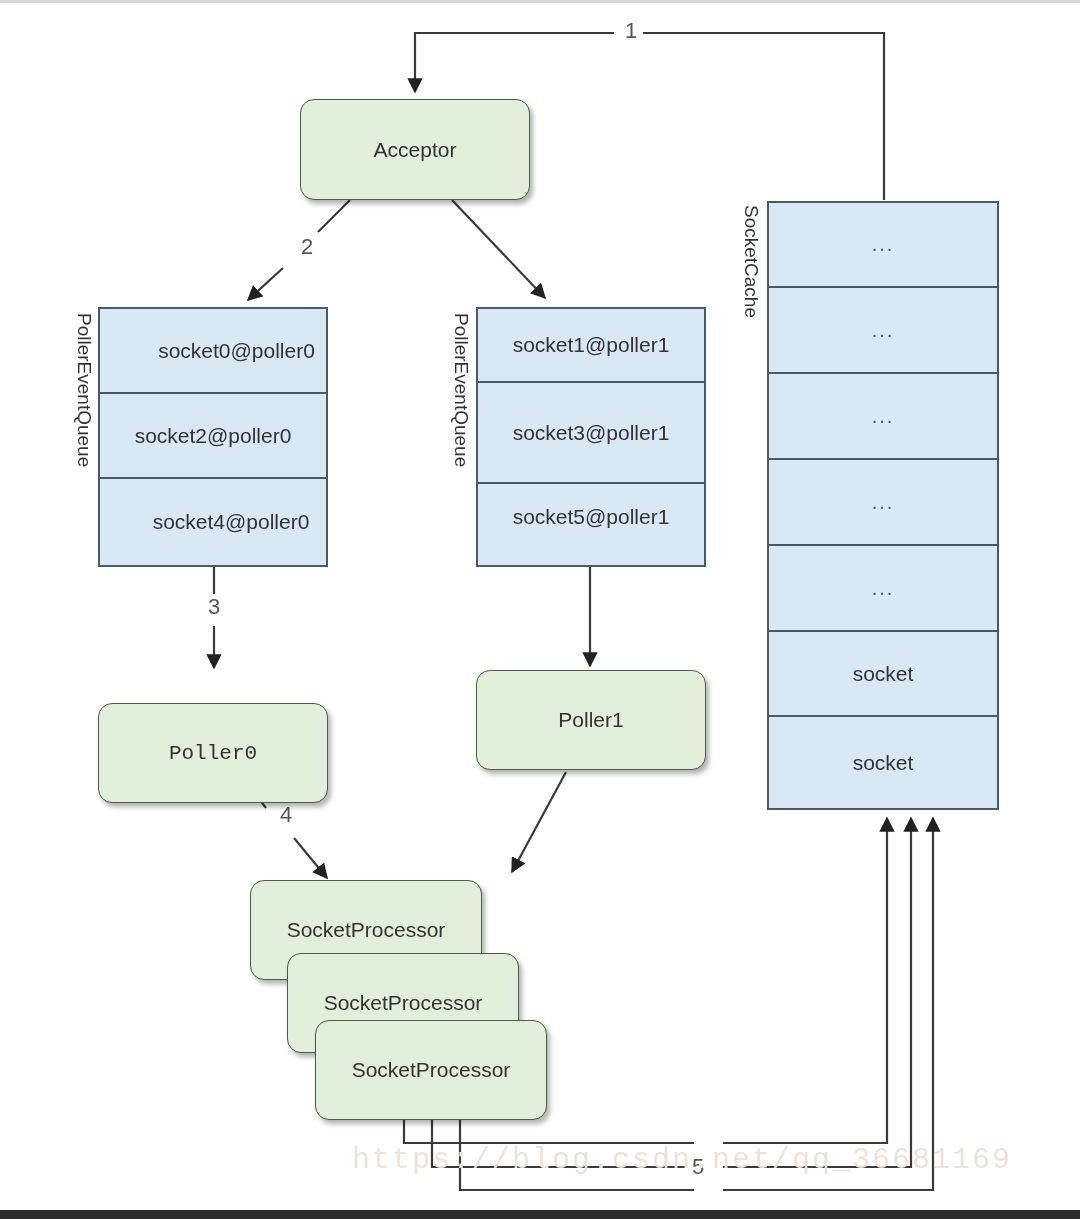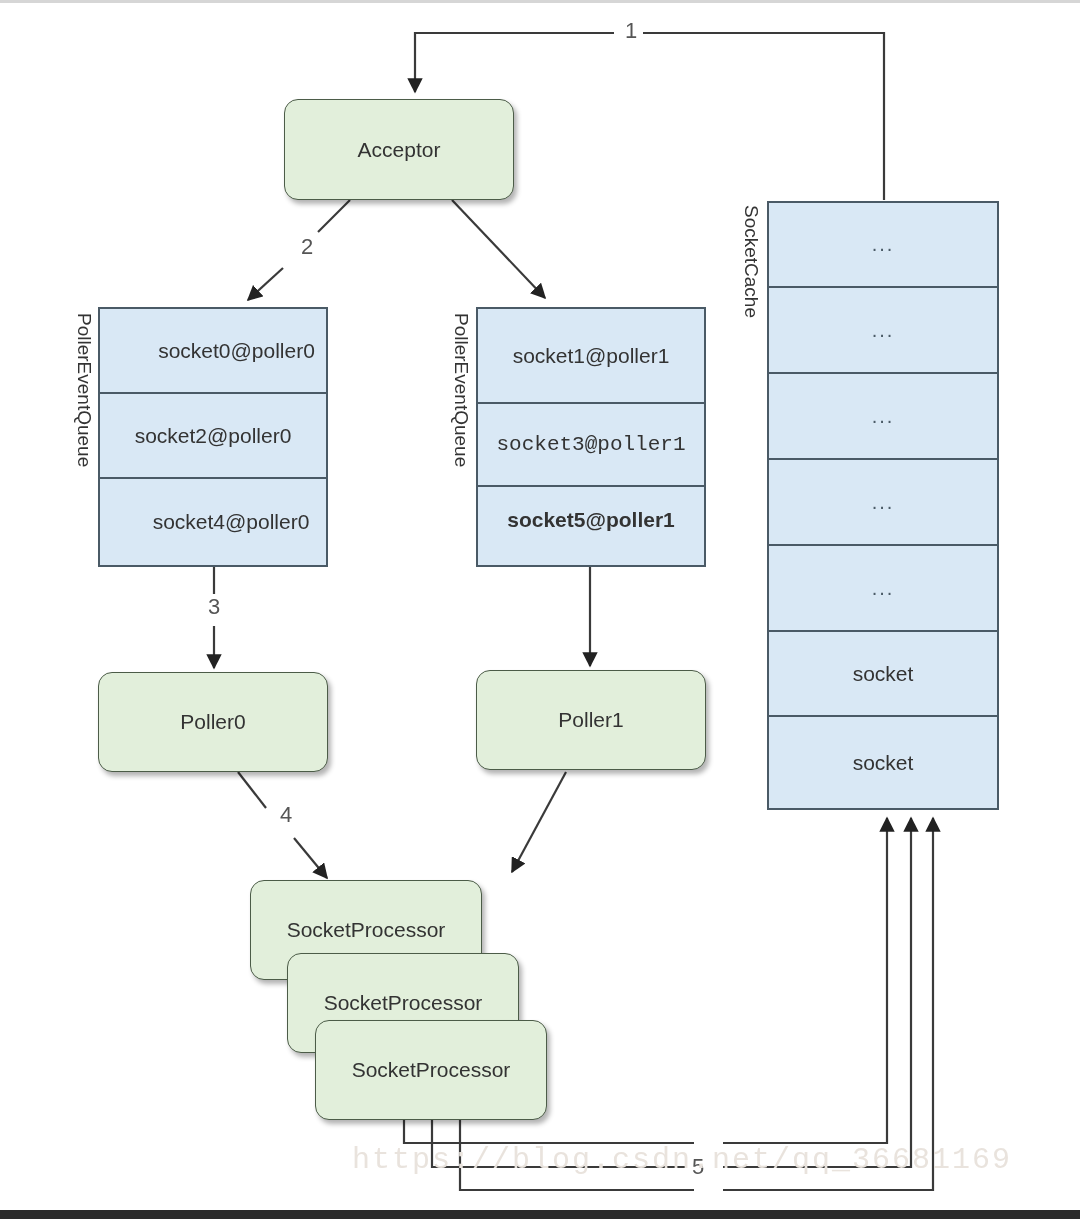--- a/index.html
+++ b/index.html
@@ -187,59 +187,59 @@
       <path d="M 723 1143 L 887 1143 L 887 818" marker-end="url(#arrow)"></path>
 
       <path d="M 432 1120 L 432 1167 L 694 1167"></path>
       <path d="M 723 1167 L 911 1167 L 911 818" marker-end="url(#arrow)"></path>
 
       <path d="M 460 1120 L 460 1190 L 694 1190"></path>
       <path d="M 723 1190 L 933 1190 L 933 818" marker-end="url(#arrow)"></path>
     </g>
   </svg>
 
-  <div class="procbox" style="left:284px; top:99px; width:230px; height:101px;">
+  <div class="procbox" style="left:300px; top:99px; width:230px; height:101px;">
     <span>Acceptor</span>
   </div>
 
   <div class="steplabel" style="left:620px; top:20px;">1</div>
   <div class="steplabel" style="left:296px; top:236px;">2</div>
   <div class="steplabel" style="left:203px; top:596px;">3</div>
   <div class="steplabel" style="left:275px; top:804px;">4</div>
   <div class="steplabel" style="left:687px; top:1156px;">5</div>
 
   <div class="vcaption" style="left:73px; top:313px;">PollerEventQueue</div>
 
   <div class="queue" style="left:98px; top:307px; width:230px; height:260px;">
     <div class="cell" style="height:85px;padding-left:47px;">socket0@poller0</div>
     <div class="cell" style="height:85px;">socket2@poller0</div>
     <div class="cell" style="height:86px;padding-left:36px;">socket4@poller0</div>
   </div>
 
   <div class="vcaption" style="left:450px; top:313px;">PollerEventQueue</div>
 
   <div class="queue" style="left:476px; top:307px; width:230px; height:260px;">
-    <div class="cell" style="height:95px;">socket1@poller1</div>
-    <div class="cell" style="height:83px;font-family:Liberation Mono, monospace;">socket3@poller1</div>
-    <div class="cell" style="height:66px;font-weight:bold;">socket5@poller1</div>
+    <div class="cell" style="height:74px;">socket1@poller1</div>
+    <div class="cell" style="height:101px;">socket3@poller1</div>
+    <div class="cell" style="height:66px;">socket5@poller1</div>
   </div>
 
   <div class="vcaption" style="left:740px; top:205px;">SocketCache</div>
 
   <div class="queue" style="left:767px; top:201px; width:232px; height:609px;">
     <div class="cell dots" style="height:85px;">...</div>
     <div class="cell dots" style="height:86px;">...</div>
     <div class="cell dots" style="height:86px;">...</div>
     <div class="cell dots" style="height:86px;">...</div>
     <div class="cell dots" style="height:86px;">...</div>
     <div class="cell" style="height:85px;">socket</div>
     <div class="cell" style="height:91px;">socket</div>
   </div>
 
-  <div class="procbox" style="left:98px; top:672px; width:230px; height:100px;">
+  <div class="procbox" style="left:98px; top:703px; width:230px; height:100px;font-family:Liberation Mono, monospace;">
     <span>Poller0</span>
   </div>
 
   <div class="procbox" style="left:476px; top:670px; width:230px; height:100px;">
     <span>Poller1</span>
   </div>
 
   <div class="procbox" style="left:250px; top:880px; width:232px; height:100px; z-index:3;">
     <span>SocketProcessor</span>
   </div>

